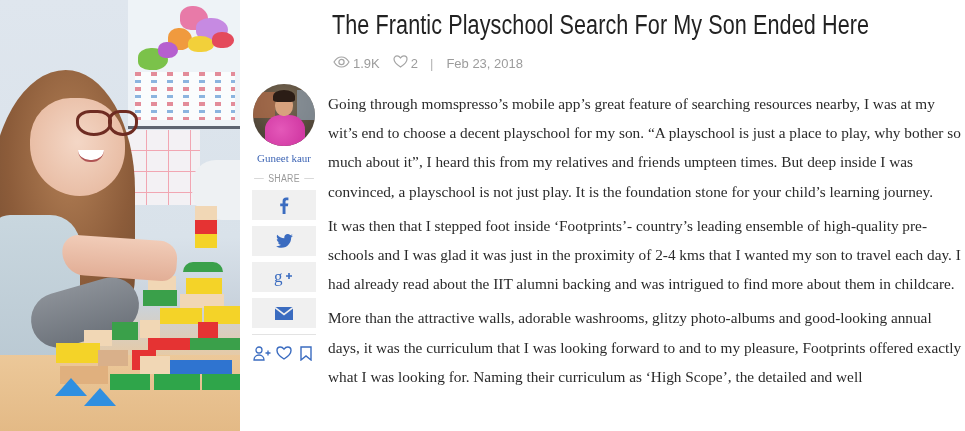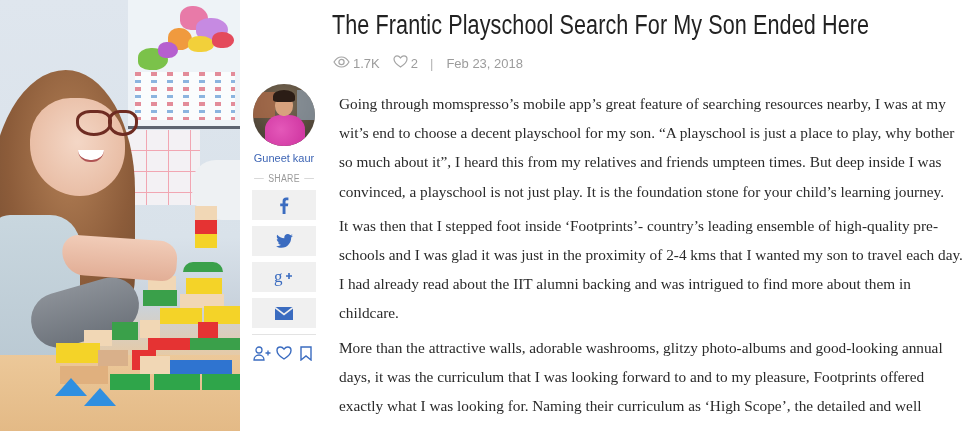--- a/index.html
+++ b/index.html
@@ -103,21 +103,21 @@
     position: absolute; left: 20px; top: 6px; width: 22px; height: 12px;
     background: #2b1d16; border-radius: 50% 50% 20% 20%;
   }
   .avatar .a-body {
     position: absolute; left: 12px; top: 31px; width: 40px; height: 36px;
     background: radial-gradient(circle at 40% 40%, #e458b9 0%, #d23aa4 70%);
     border-radius: 40% 40% 0 0;
   }
   .author-name {
     margin-top: 6px; font-size: 11px; color: #3f66b5; white-space: nowrap;
-    font-family: Liberation Sans, sans-serif;
+    font-family: Liberation Serif, serif;
   }
   .share-label {
     margin-top: 9px; width: 68px; display: flex; align-items: center; gap: 5px;
     font-size: 10px; color: #9a9a9a; letter-spacing: .3px;
     font-family: "Liberation Sans", sans-serif; transform: scaleX(.88);
   }
   .share-label .line { flex: 1; height: 1px; background: #d9d9d9; }
   .share-btn {
     width: 64px; height: 30px; margin-top: 6px; background: #f0f0f0;
     display: flex; align-items: center; justify-content: center; cursor: pointer;
@@ -140,21 +140,21 @@
     font-size: 13px; color: #9c9c9c; font-family: "Liberation Sans", sans-serif;
   }
   .meta .m-item { display: flex; align-items: center; gap: 3px; }
   .meta .sep { margin: 0 13px 0 12px; color: #b3b3b3; }
   .meta .likes { margin-left: 13px; }
 
   .body {
     position: absolute; left: 328px; top: 89px; width: 635px;
     font-family: "Liberation Serif", serif; font-size: 15.3px; line-height: 29.2px; color: #2a2a2a;
   }
-  .body p { margin: 0 0 5px 11px; }
+  .body p { margin: 0 0 5px 0; }
 </style>
 </head>
 <body>
 
 <div class="photo">
   <div class="wall-map">
     <div class="map-blob" style="left:52px;top:6px;width:28px;height:24px;background:#e87aa8;"></div>
     <div class="map-blob" style="left:68px;top:18px;width:32px;height:22px;background:#c68ae2;"></div>
     <div class="map-blob" style="left:40px;top:28px;width:24px;height:22px;background:#f09a3e;"></div>
     <div class="map-blob" style="left:60px;top:36px;width:26px;height:16px;background:#f2d03a;"></div>
@@ -285,21 +285,21 @@
 <h1 class="title">The Frantic Playschool Search For My Son Ended Here</h1>
 
 <div class="meta">
   <span class="m-item">
     <span>
       <svg width="17" height="12" viewBox="0 0 17 12" fill="none" stroke="#a5a5a5" stroke-width="1.2">
           <path d="M1 6c2-3.4 4.4-5 7.5-5S14 2.6 16 6c-2 3.4-4.4 5-7.5 5S3 9.4 1 6z"></path>
           <circle cx="8.5" cy="6" r="2.6"></circle>
         </svg>
     </span>
-    <span>1.7K</span>
+    <span>1.9K</span>
   </span>
   <span class="m-item likes">
     <span>
       <svg width="15" height="13" viewBox="0 0 16 14">
           <path d="M8 13S1 8.6 1 4.4C1 2.4 2.5 1 4.3 1 5.8 1 7.1 2 8 3.2 8.9 2 10.2 1 11.7 1 13.5 1 15 2.4 15 4.4 15 8.6 8 13 8 13z" fill="none" stroke="#a5a5a5" stroke-width="1.3"></path>
         </svg>
     </span>
     <span>2</span>
   </span>
   <span class="sep">|</span>

